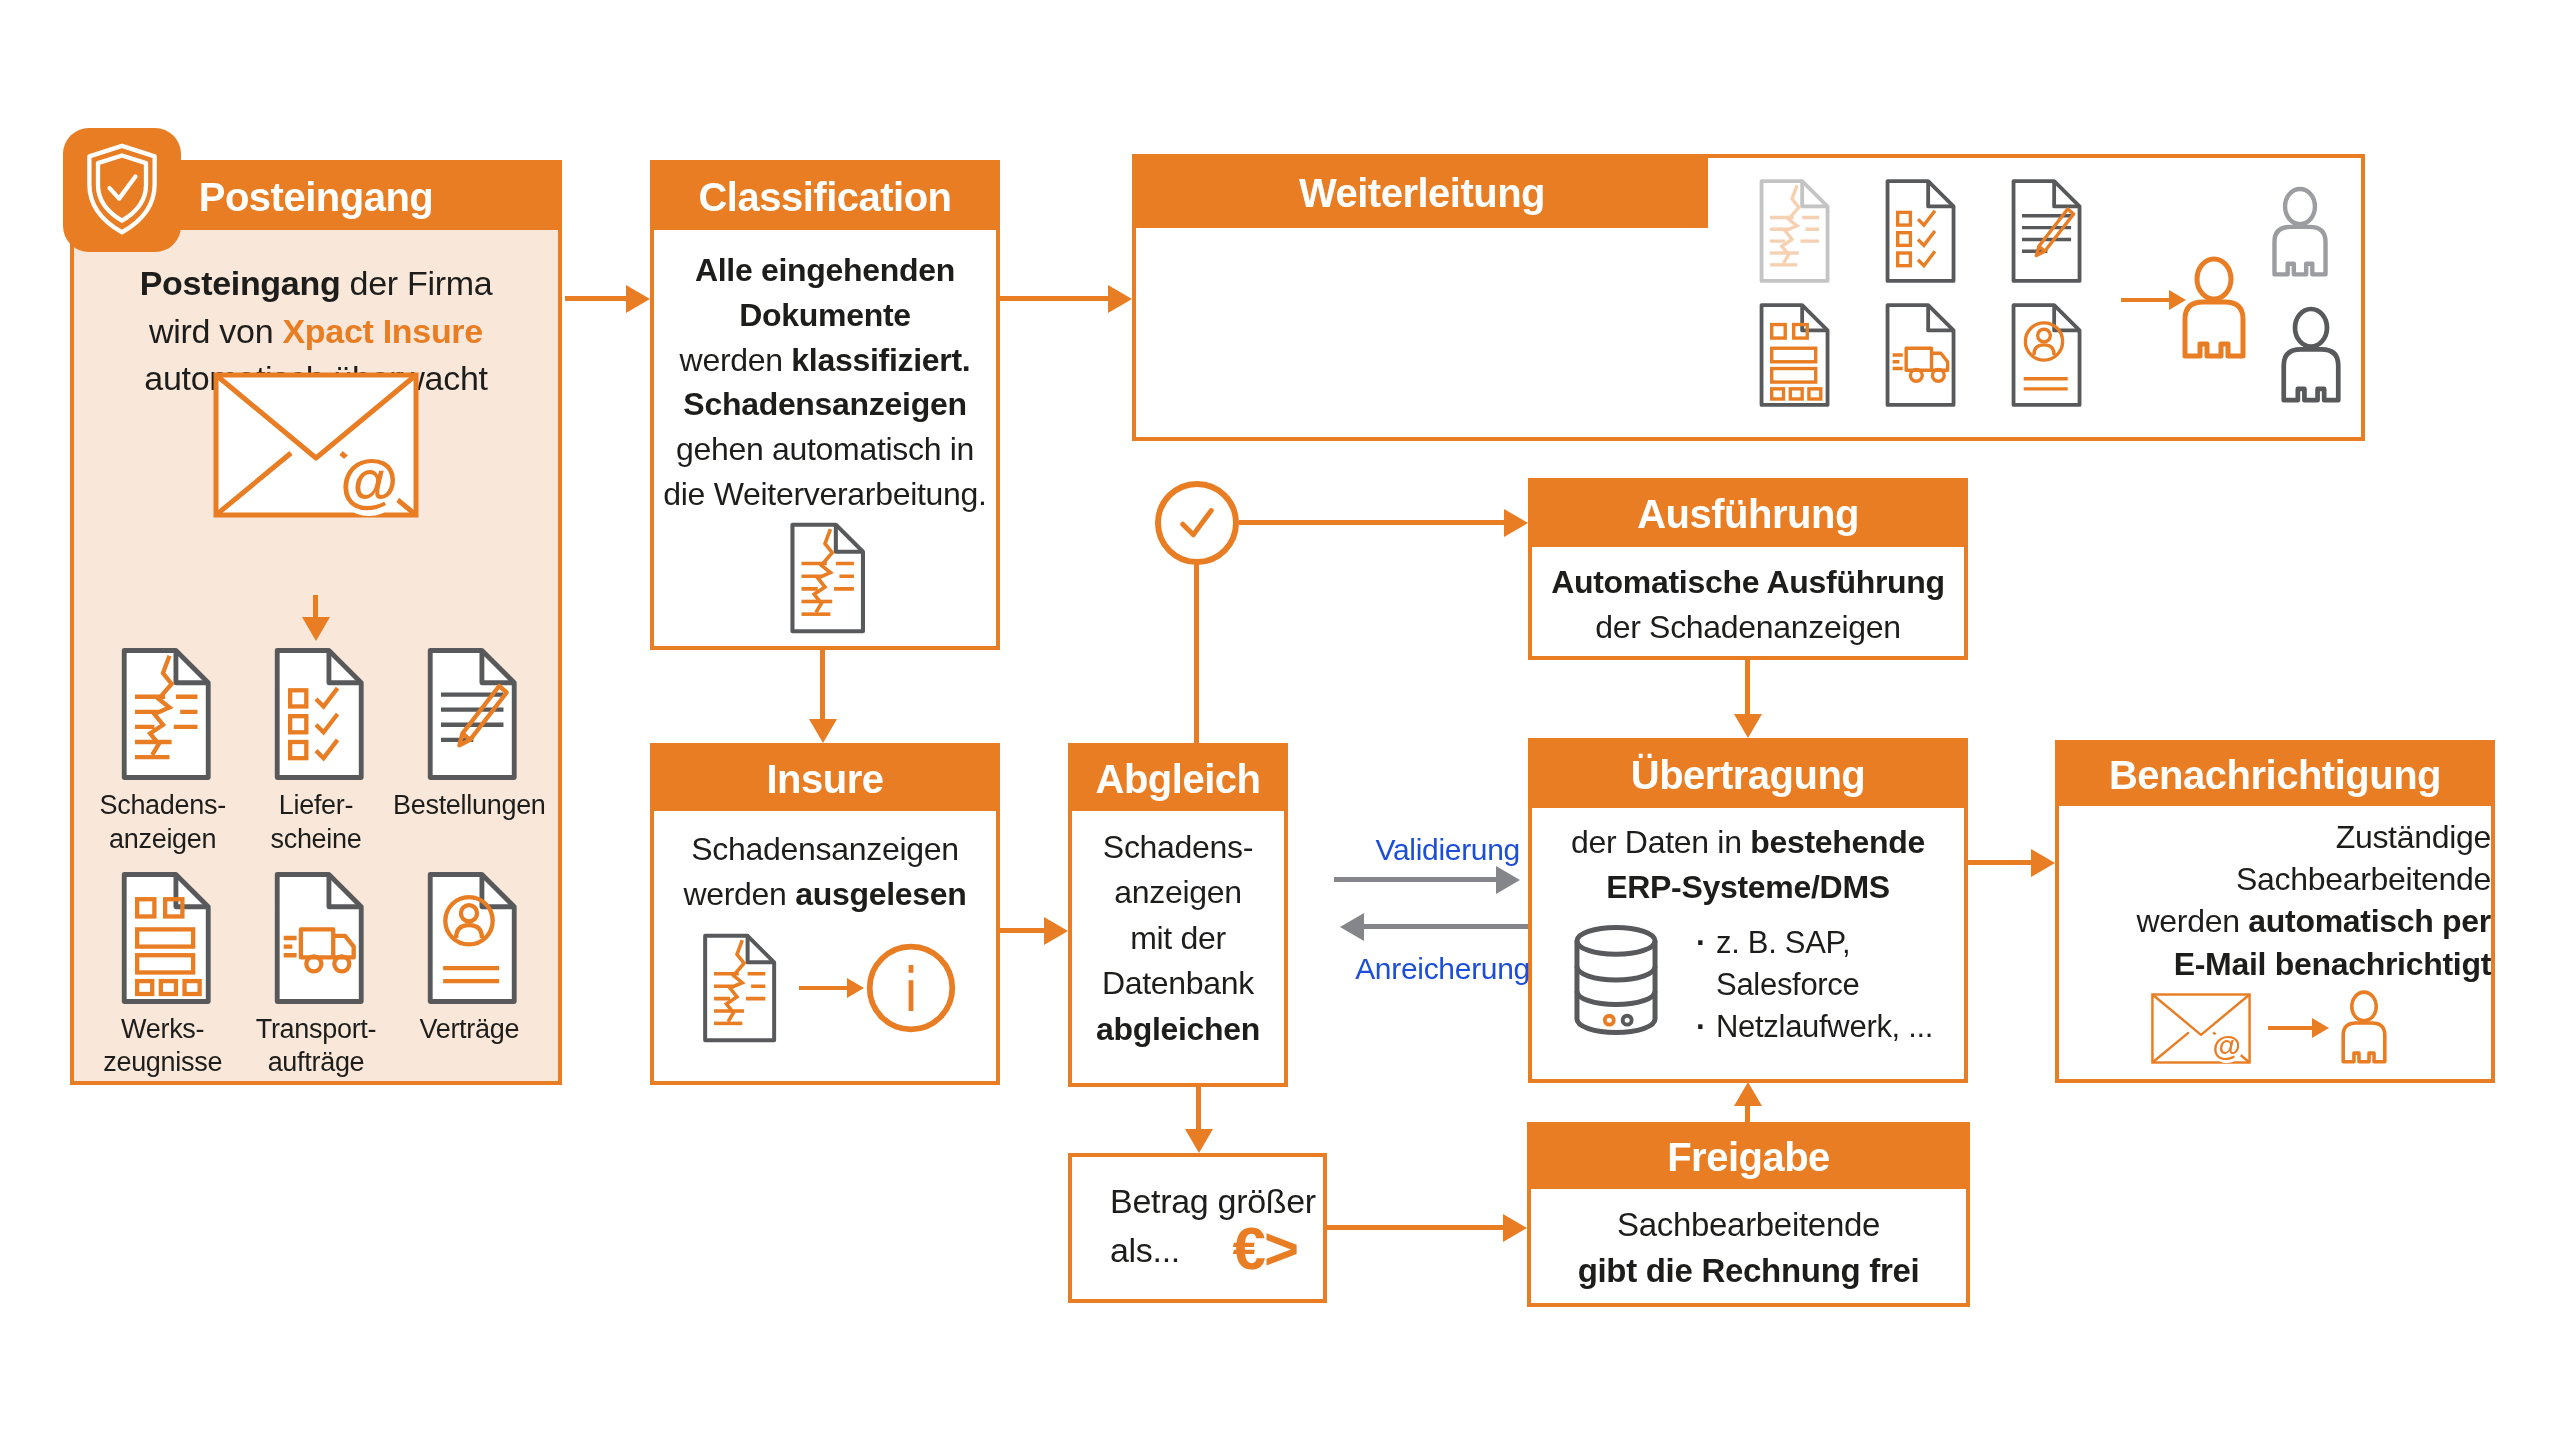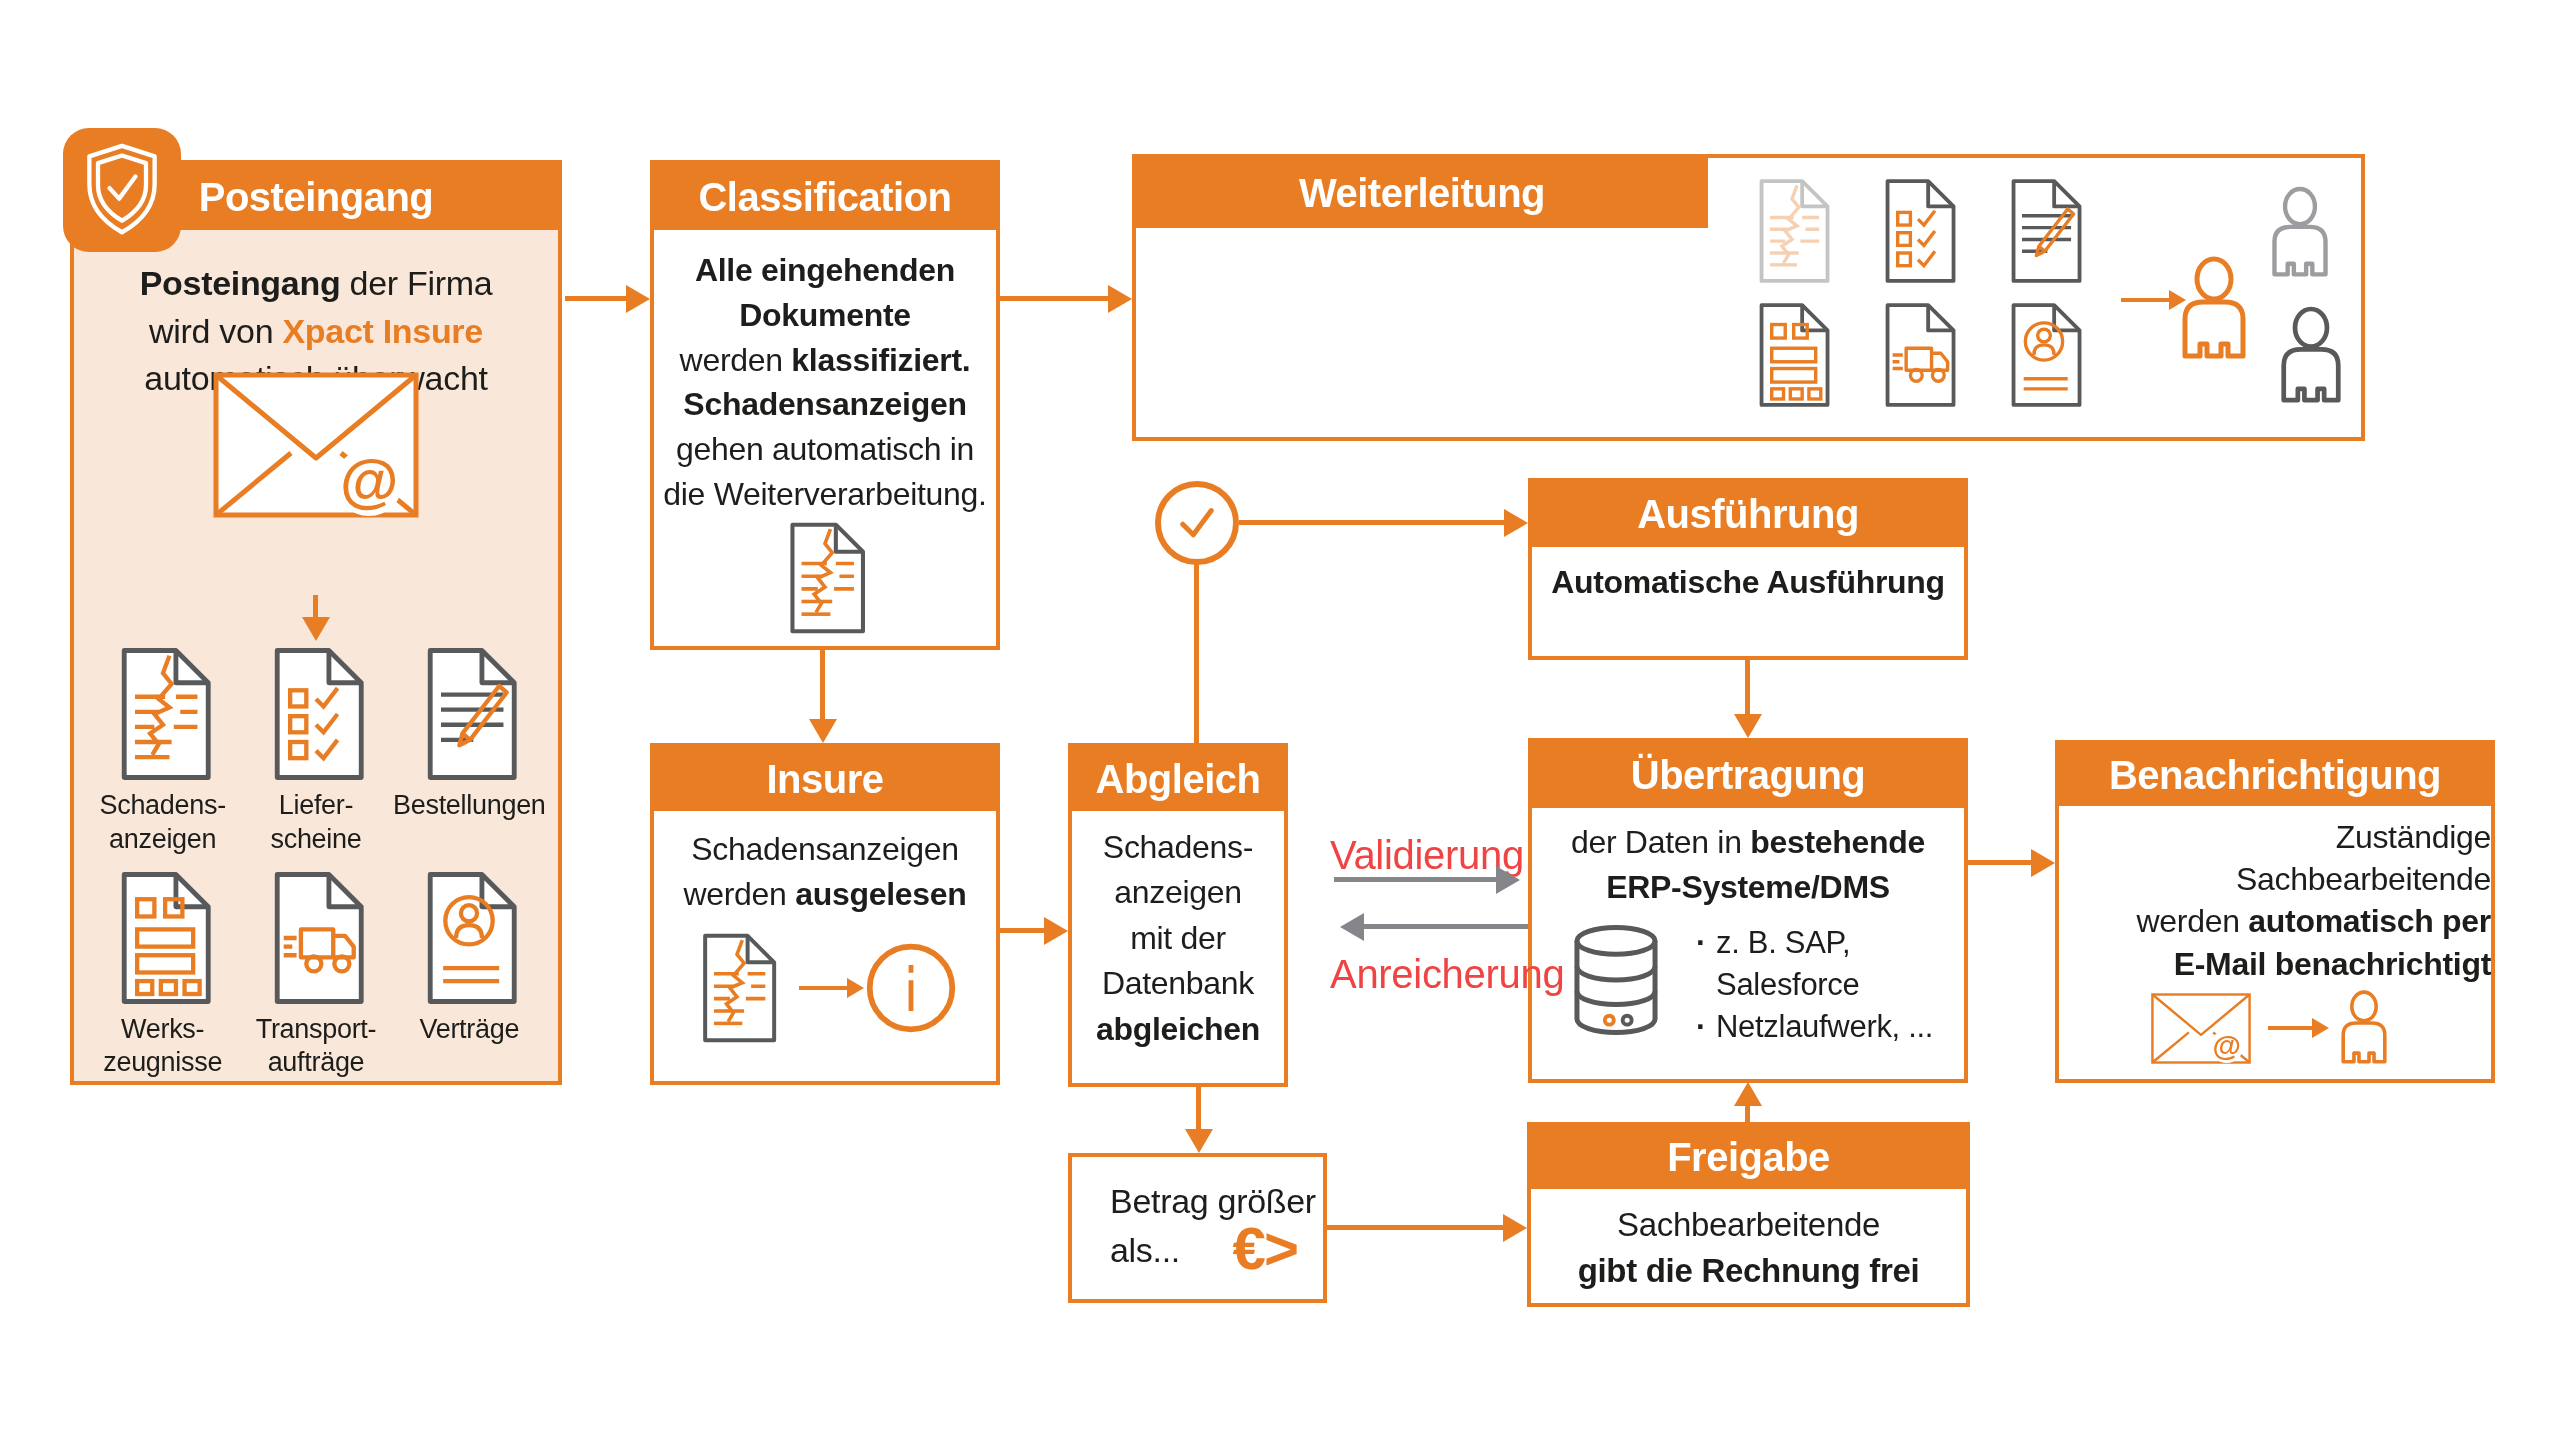--- a/index.html
+++ b/index.html
@@ -26,21 +26,21 @@
   .head-down::after{content:"";position:absolute;top:100%;left:50%;transform:translateX(-50%);
      border-top:24px solid #E87D23;border-left:14px solid transparent;border-right:14px solid transparent;}
   .head-up::after{content:"";position:absolute;bottom:100%;left:50%;transform:translateX(-50%);
      border-bottom:24px solid #E87D23;border-left:14px solid transparent;border-right:14px solid transparent;}
   .gray.head-right::after{border-left-color:#84868A;}
   .gray.head-left::after{border-right-color:#84868A;}
   
   .mini-arrow{position:relative;display:inline-block;height:4px;background:#E87D23;}
   .mini-arrow::after{content:"";position:absolute;left:100%;top:50%;transform:translateY(-50%);
      border-left:17px solid #E87D23;border-top:10px solid transparent;border-bottom:10px solid transparent;}
-  .flow-label{position:absolute;color:#ef4444;font-size:40px;text-align:right;}
+  .flow-label{position:absolute;color:#1d4ed8;font-size:30px;text-align:right;}
   .badge{position:absolute;left:63px;top:128px;width:118px;height:124px;background:#E87D23;border-radius:26px;
          display:flex;align-items:center;justify-content:center;}
   .check-circle{position:absolute;left:1155px;top:481px;width:84px;height:84px;border-radius:50%;
                 border:6px solid #E87D23;background:#fff;box-sizing:border-box;
                 display:flex;align-items:center;justify-content:center;}
   .doc-cell{display:flex;flex-direction:column;align-items:center;}
   .doc-label{font-size:27px;line-height:1.25;margin-top:6px;text-align:center;}
   .faded{opacity:.35;}
   .p-light{color:#9B9DA0;}
   .p-dark{color:#58595B;}
@@ -283,20 +283,21 @@
         <use href="#sym-checkmark"></use>
       </svg>
   </div>
 
   <div class="box" style="left:1528px;top:478px;width:440px;height:182px;">
     <div class="hdr" style="height:65px;text-align:right;">
       <span>Ausführung</span>
     </div>
     <div class="body-abs tc line" style="top:78px;font-size:32px;">
       <div class="b">Automatische Ausführung</div>
+      <div>der Schadenanzeigen</div>
     </div>
   </div>
 
   <div class="box" style="left:650px;top:743px;width:350px;height:342px;">
     <div class="hdr" style="height:64px;">
       <span>Insure</span>
     </div>
     <div class="body-abs tc line" style="top:80px;font-size:32px;">
       <div>Schadensanzeigen</div>
       <div><span>werden </span><span class="b">ausgelesen</span></div>

